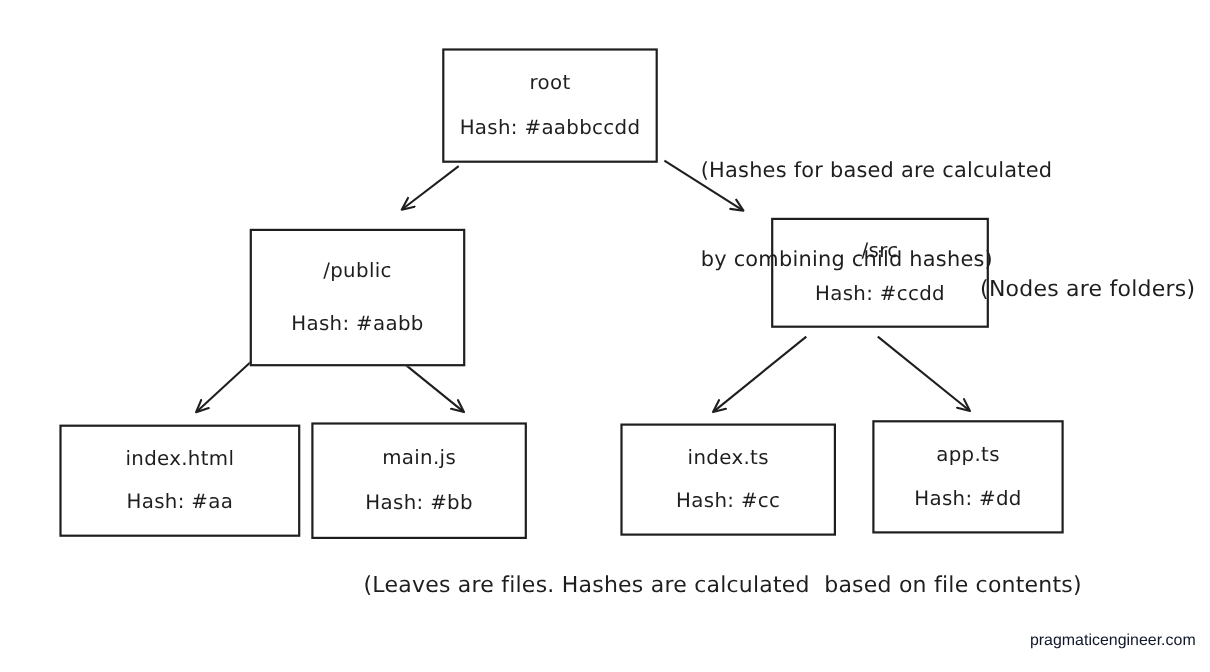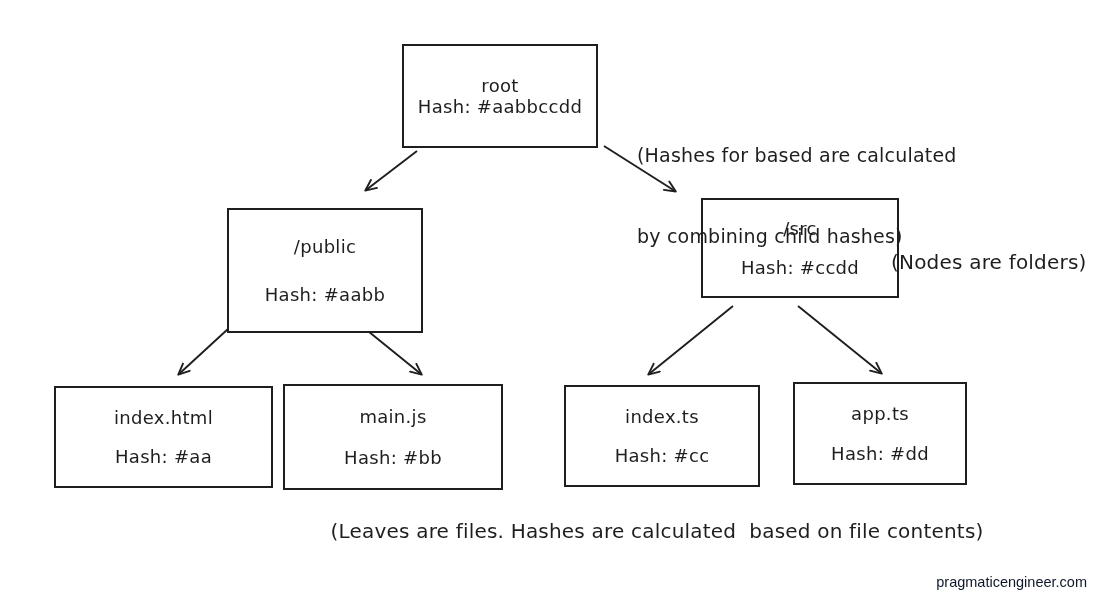--- a/index.html
+++ b/index.html
@@ -20,25 +20,25 @@
     border: 2.2px solid #1e1e1e;
     display: flex;
     flex-direction: column;
     justify-content: space-evenly;
     align-items: center;
     font-size: 18px;
     letter-spacing: 0.3px;
   }
   .node .label { white-space: nowrap; }
   .node .hash  { white-space: nowrap; }
-  .node-root      { left: 402px; top:  44px; width: 196px; height: 104px; justify-content: center; }
+  .node-root      { left: 402px; top:  44px; width: 196px; height: 104px; }
   .node-public    { left: 227px; top: 208px; width: 196px; height: 125px; }
   .node-src       { left: 701px; top: 198px; width: 198px; height: 100px; }
   .node-indexhtml { left:  54px; top: 386px; width: 219px; height: 102px; }
-  .node-mainjs    { left: 283px; top: 384px; width: 220px; height: 106px; }
+  .node-mainjs    { left: 283px; top: 384px; width: 196px; height: 106px; }
   .node-indexts   { left: 564px; top: 385px; width: 196px; height: 102px; }
   .node-appts     { left: 793px; top: 382px; width: 174px; height: 103px; }
   .annotation {
     position: absolute;
     font-size: 19px;
     letter-spacing: 0.2px;
     line-height: 27px;
     white-space: pre;
   }
   .note-hashes  { left: 637px; top:  88px; }

